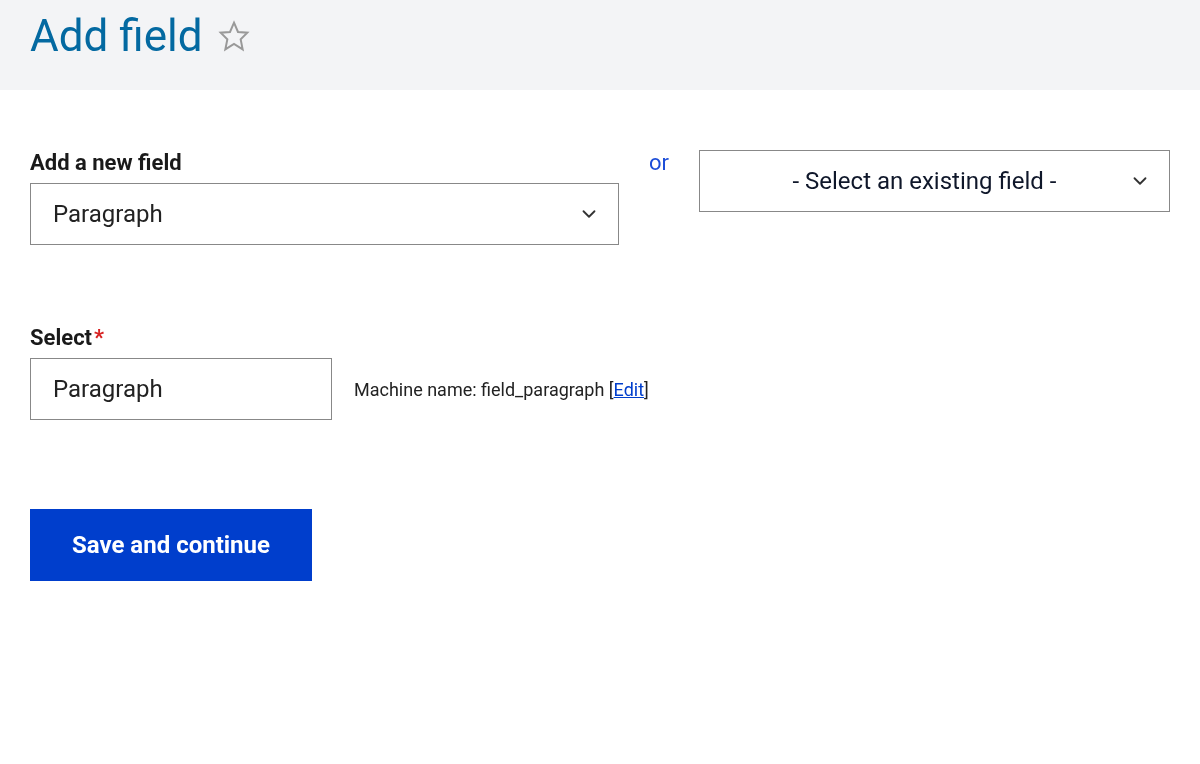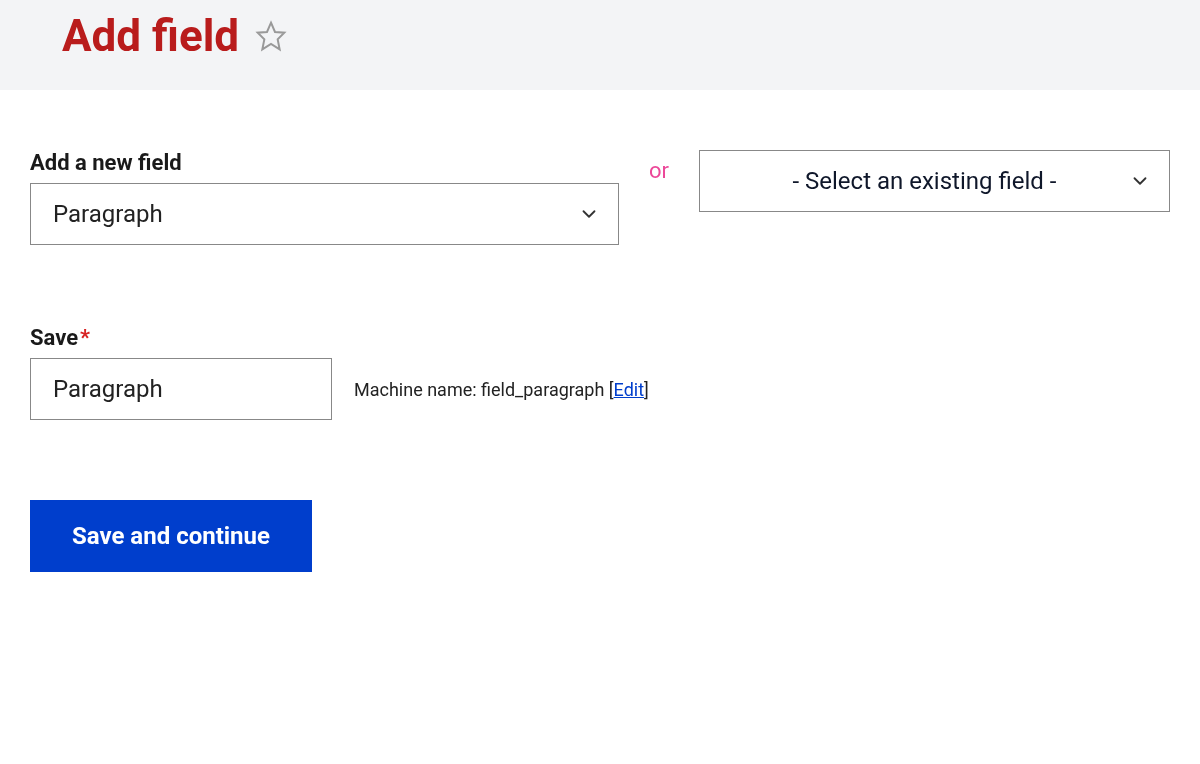--- a/index.html
+++ b/index.html
@@ -16,23 +16,22 @@
       background: #f3f4f6;
       padding: 10px 30px 28px 30px;
     }
     .header-title-row {
       display: flex;
       align-items: center;
       gap: 16px;
     }
     .header-title {
       font-size: 44px;
-      font-weight: 700;
-      color: #b91c1c;
-      margin-left: 32px;
+      font-weight: 400;
+      color: #0369a1;
     }
     .star-icon {
       width: 32px;
       height: 32px;
       display: inline-block;
     }
     .star-icon svg {
       width: 100%;
       height: 100%;
     }
@@ -55,22 +54,22 @@
       width: 480px;
     }
     .field-label {
       font-size: 22px;
       font-weight: 700;
       color: #1a1a1a;
       margin-bottom: 8px;
     }
     .or-text {
       font-size: 22px;
-      color: #ec4899;
-      margin-top: 8px;
+      color: #1d4ed8;
+      margin-top: 0;
       align-self: flex-start;
     }
     .select-wrapper {
       position: relative;
       border: 1px solid #888;
       background: #fff;
       height: 62px;
       display: flex;
       align-items: center;
       padding: 0 50px 0 22px;
@@ -132,20 +131,21 @@
     }
     .primary-button {
       background: #003ecc;
       color: #fff;
       border: none;
       font-size: 24px;
       font-weight: 700;
       padding: 22px 42px;
       cursor: pointer;
       font-family: inherit;
+      margin-top: 9px;
     }
     .existing-field .select-wrapper {
       justify-content: center;
       padding-left: 30px;
       padding-right: 50px;
     }
   </style>
 </head>
 <body>
 
@@ -183,21 +183,21 @@
           <svg viewBox="0 0 24 24" fill="none" stroke="#333" stroke-width="2" stroke-linecap="round" stroke-linejoin="round">
             <polyline points="6 9 12 15 18 9"></polyline>
           </svg>
         </span>
       </div>
     </div>
   </div>
 
   <div class="label-section">
     <div class="field-label">
-      <span>Save</span><span class="required">*</span>
+      <span>Select</span><span class="required">*</span>
     </div>
     <div class="label-row">
       <input type="text" class="text-input" value="Paragraph" style="">
       <div class="machine-name-text">
         <span>Machine name: </span><span>field_paragraph</span> [<a class="edit-link">Edit</a>]
       </div>
     </div>
   </div>
 
   <div class="button-row">

